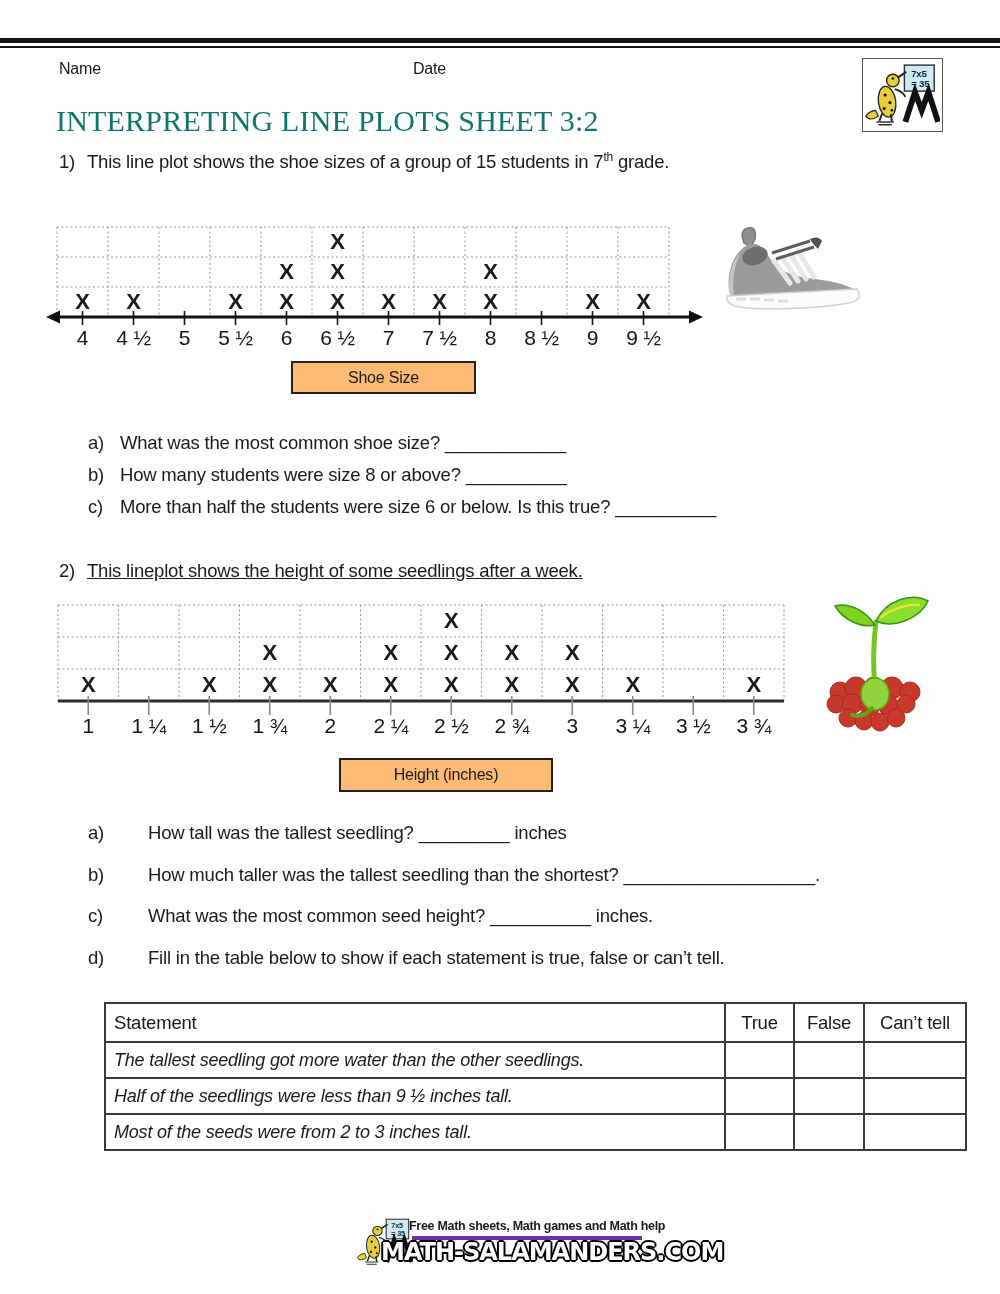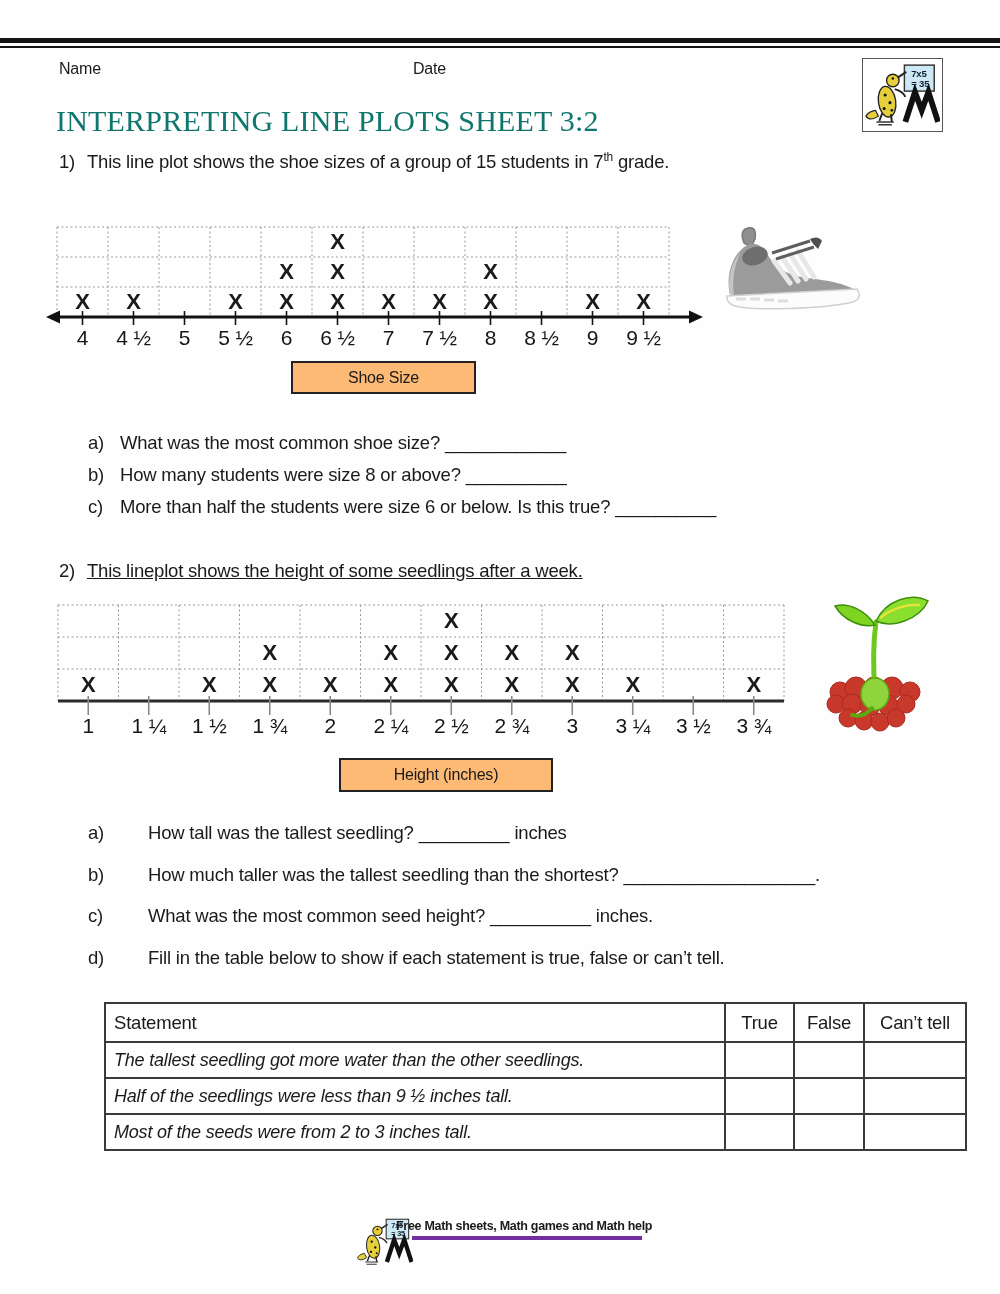--- a/index.html
+++ b/index.html
@@ -276,22 +276,23 @@
       <td></td>
       <td></td>
       <td></td>
     </tr>
   </tbody>
     </table>
 
   <svg class="abs" style="left:355px;top:1215px;" width="58" height="52" viewBox="0 0 80 70">
     <use href="#sala-logo"></use>
   </svg>
-  <div class="abs tagline" style="left:396px;top:1219px;">Free Math sheets, Math games and Math help</div>
+  <div class="abs tagline" style="left:409px;top:1219px;">Free Math sheets, Math games and Math help</div>
   <div class="abs purple-rule" style="left:412px;top:1236px;width:230px;"></div>
+  <div class="abs site" style="left:381px;top:1238px;">MATH-SALAMANDERS.COM</div>
 
   <svg width="0" height="0" style="position:absolute">
     <defs>
       <g id="sala-logo">
         <rect x="43" y="5" width="31" height="27" fill="#CDE9F6" stroke="#333" stroke-width="1.5"></rect>
         <text x="50" y="17" font-family="Liberation Sans, sans-serif" font-size="10" font-weight="bold" fill="#123">7x5</text>
         <text x="50" y="28" font-family="Liberation Sans, sans-serif" font-size="10" font-weight="bold" fill="#123">= 35</text>
         <path d="M44,64 L54,33 L61,52 L68,33 L78,64" fill="none" stroke="#111" stroke-width="6"></path>
         <path d="M16,58 q-9,6 -13,0 q3,-5 10,-6 Z" fill="#E6CF3C" stroke="#222" stroke-width="1.2"></path>
         <ellipse cx="25" cy="43" rx="9" ry="16" fill="#E6CF3C" stroke="#222" stroke-width="1.4" transform="rotate(-8 25 43)"></ellipse>

